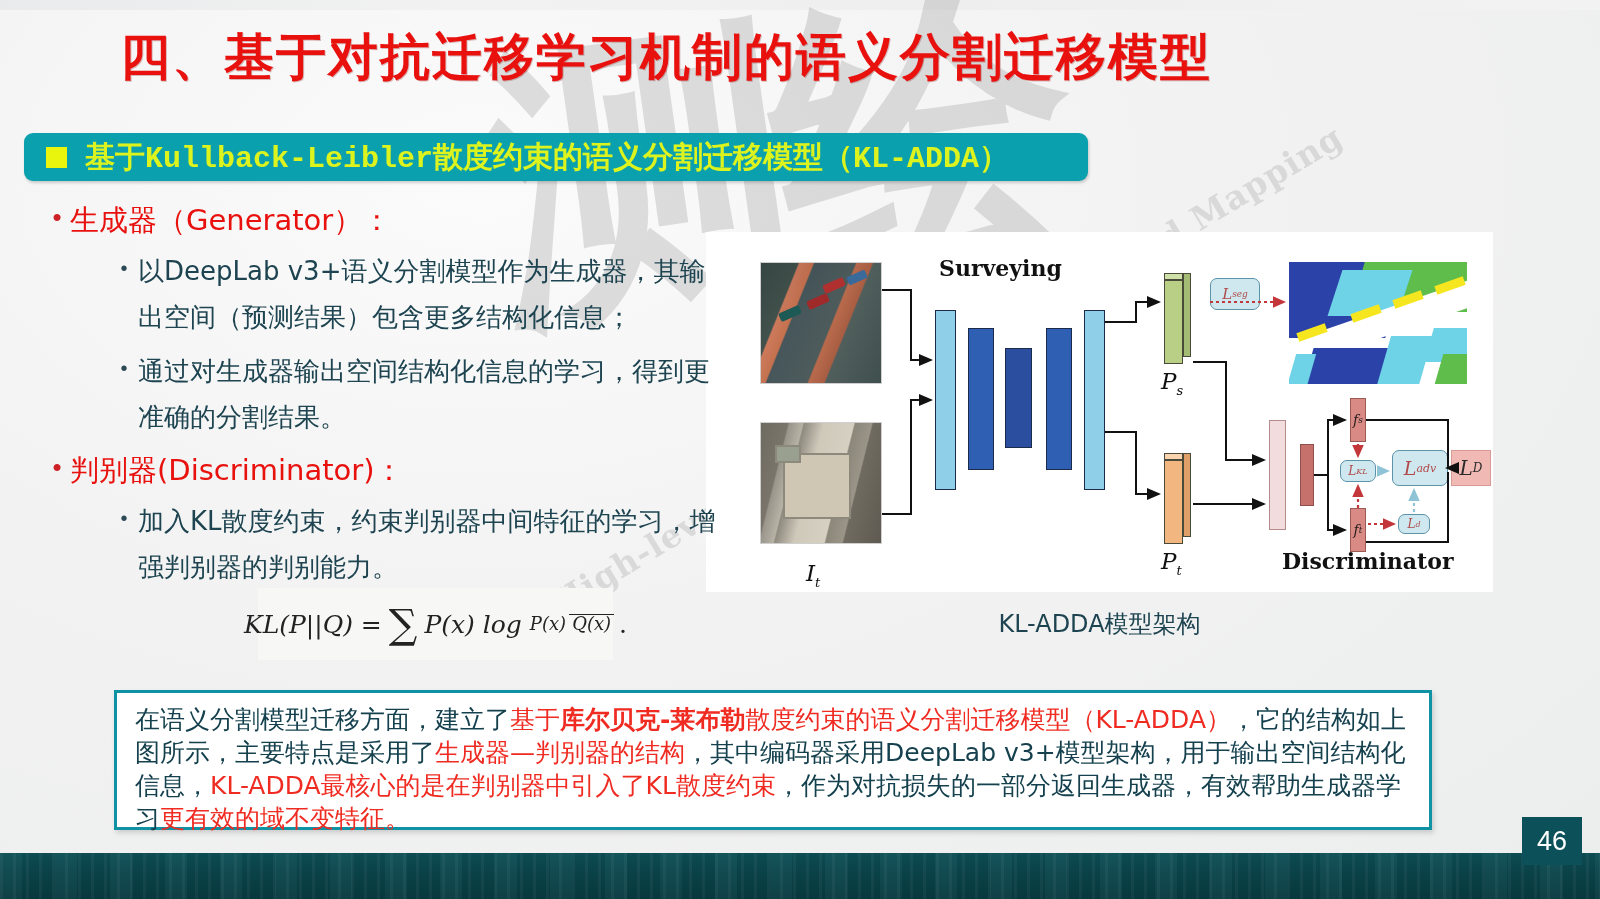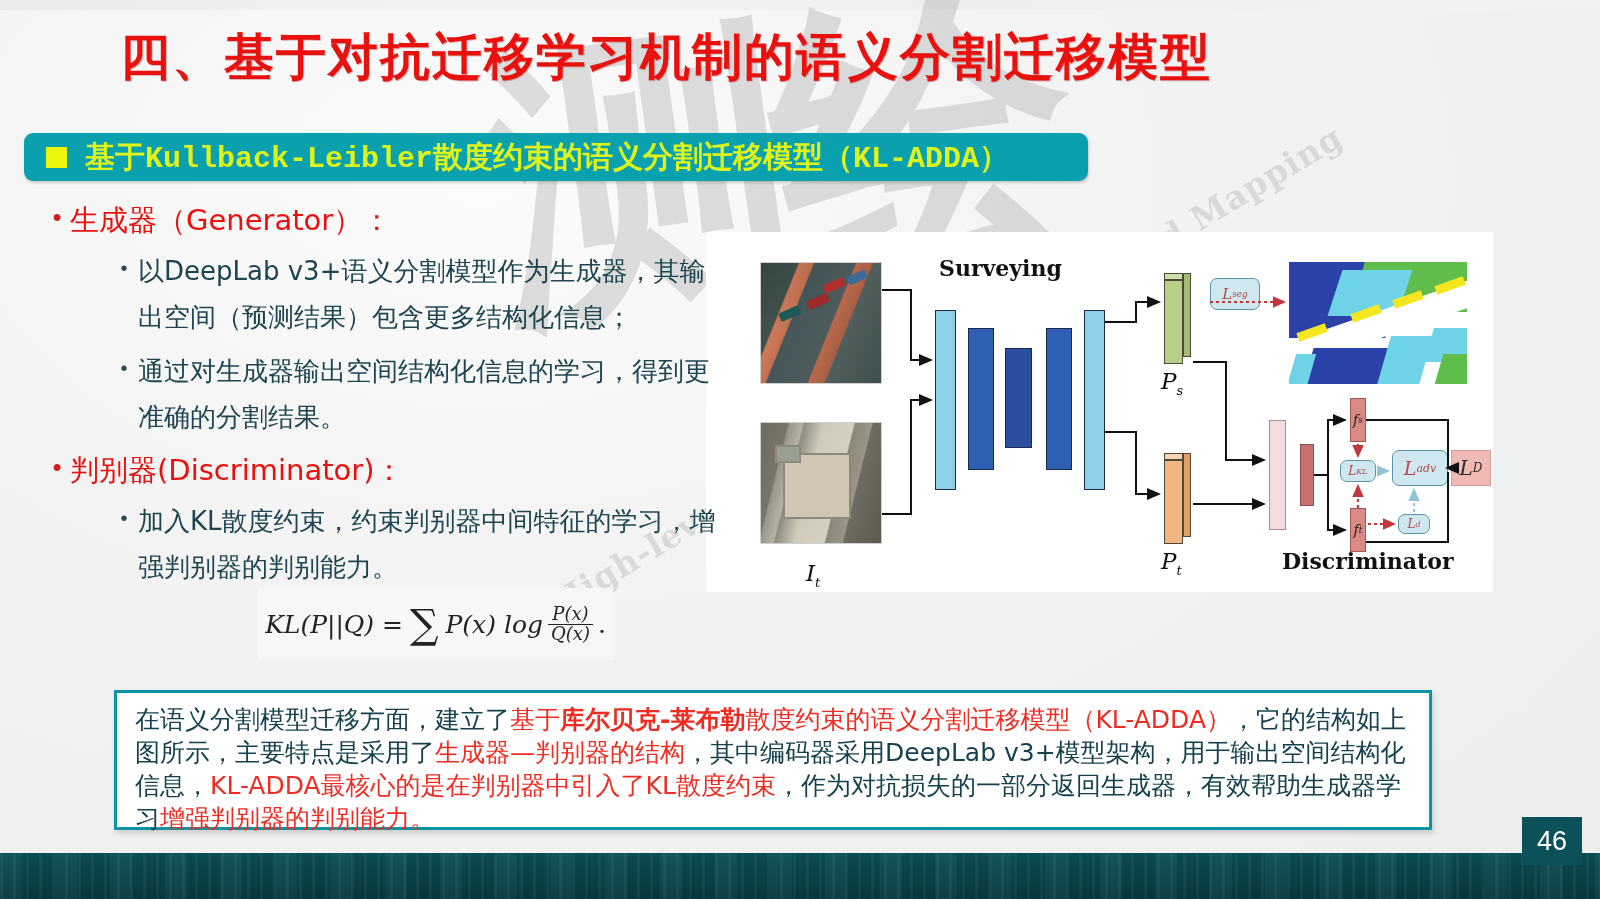--- a/index.html
+++ b/index.html
@@ -91,21 +91,21 @@
   .formula-box{
     position:absolute;left:258px;top:588px;width:355px;height:72px;z-index:20;
     background:#f7f7f5;display:flex;align-items:center;justify-content:center;
   }
   .formula{
     font-family:"DejaVu Serif","Liberation Serif",serif;
     font-size:25px;color:#232323;font-style:italic;display:flex;align-items:center;gap:5px;
     white-space:nowrap;
   }
   .formula .big{font-size:40px;font-style:normal;margin:0 2px;}
-  .frac{display:inline-flex;flex-direction:column;align-items:center;font-size:18px;line-height:1.05;vertical-align:middle;}
+  .frac{display:inline-flex;flex-direction:row;align-items:center;font-size:18px;line-height:1.05;vertical-align:middle;}
   .frac .num{padding:0 3px;}
   .frac .den{padding:0 3px;border-top:1.4px solid #232323;}
   .formula .roman{font-style:normal;}
 
   
   .figure{
     position:absolute;left:706px;top:232px;width:787px;height:360px;background:#ffffff;z-index:10;
   }
   .fig-cap{
     position:absolute;left:706px;top:608px;width:787px;text-align:center;
@@ -375,23 +375,24 @@
         <path d="M652,276 L652,254" marker-end="url(#ahr)"></path>
         <path d="M662,292 L688,292" marker-end="url(#ahr)"></path>
       </g>
       <g stroke="#8fc4d6" stroke-width="2.2" fill="none" stroke-dasharray="3,3">
         <path d="M672,239 L682,239" marker-end="url(#ahb)"></path>
         <path d="M708,280 L708,258" marker-end="url(#ahb)"></path>
       </g>
     </svg>
   </div>
 
+  <div class="fig-cap">KL-ADDA模型架构</div>
 
   <div class="notebox">
     <div class="nbody">
-      <span>在语义分割模型迁移方面，建立了</span><span class="red">基于</span><span class="redb">库尔贝克-莱布勒</span><span class="red">散度约束的语义分割迁移模型（KL-ADDA）</span><span>，它的结构如上图所示，主要特点是采用了</span><span class="red">生成器—判别器的结构</span><span>，其中编码器采用DeepLab v3+模型架构，用于输出空间结构化信息，</span><span class="red">KL-ADDA最核心的是在判别器中引入了KL散度约束</span><span>，作为对抗损失的一部分返回生成器，有效帮助生成器学习</span><span class="red">增强判别器的判别能力。</span>
+      <span>在语义分割模型迁移方面，建立了</span><span class="red">基于</span><span class="redb">库尔贝克-莱布勒</span><span class="red">散度约束的语义分割迁移模型（KL-ADDA）</span><span>，它的结构如上图所示，主要特点是采用了</span><span class="red">生成器—判别器的结构</span><span>，其中编码器采用DeepLab v3+模型架构，用于输出空间结构化信息，</span><span class="red">KL-ADDA最核心的是在判别器中引入了KL散度约束</span><span>，作为对抗损失的一部分返回生成器，有效帮助生成器学习</span><span class="red">更有效的域不变特征。</span>
     </div>
   </div>
 
   <div class="bottom-bar"></div>
   <div class="pageno">46</div>
 
 </div>
 
 </body></html>

